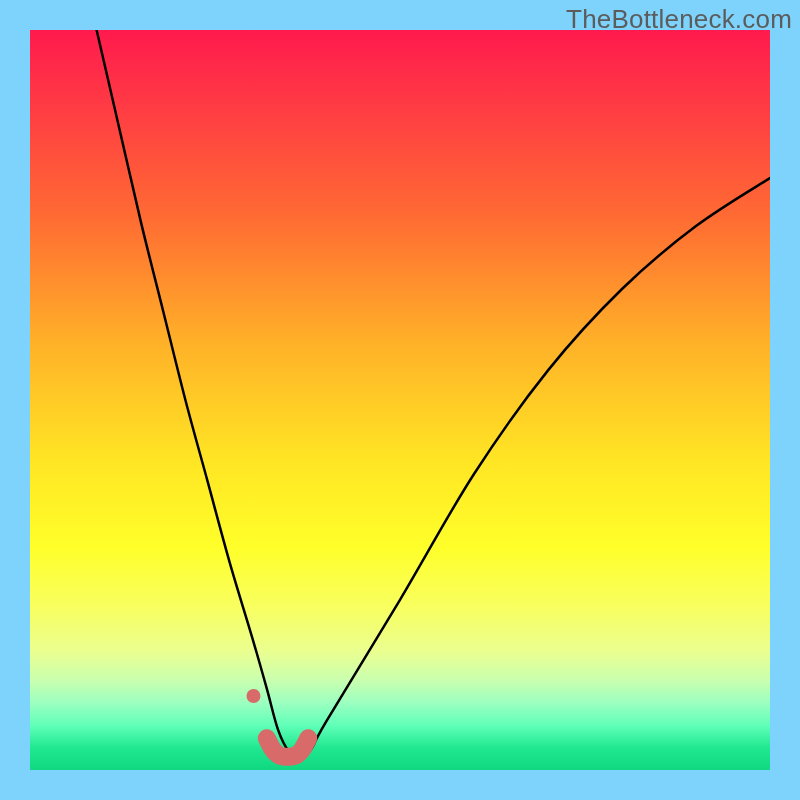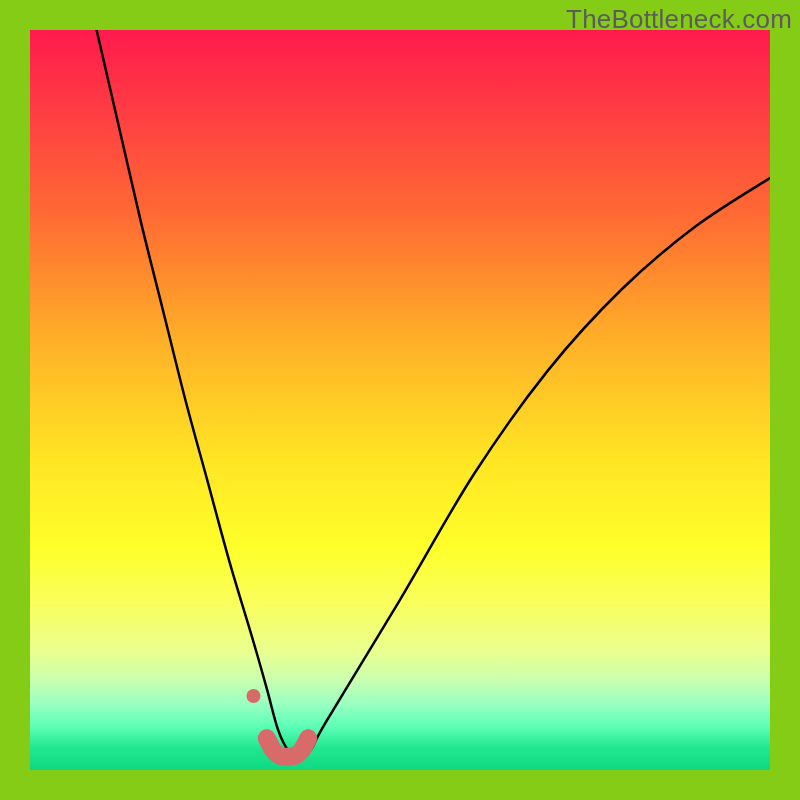--- a/index.html
+++ b/index.html
@@ -10,21 +10,21 @@
     overflow: hidden;
     background: #000;
     font-family: Arial, Helvetica, sans-serif;
   }
   .frame {
     position: absolute;
     left: 0;
     top: 0;
     width: 800px;
     height: 800px;
-    background: #84cc16;
+    background: #7dd3fc;
   }
   .plot {
     position: absolute;
     left: 30px;
     top: 30px;
     width: 740px;
     height: 740px;
     overflow: hidden;
   }
   .gradient {

